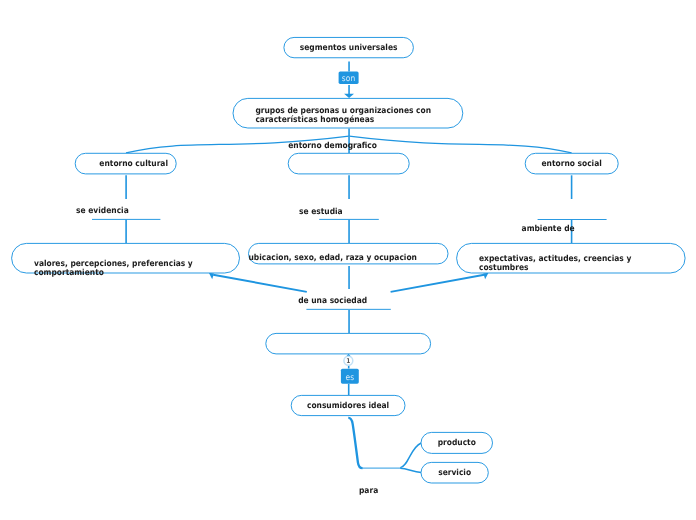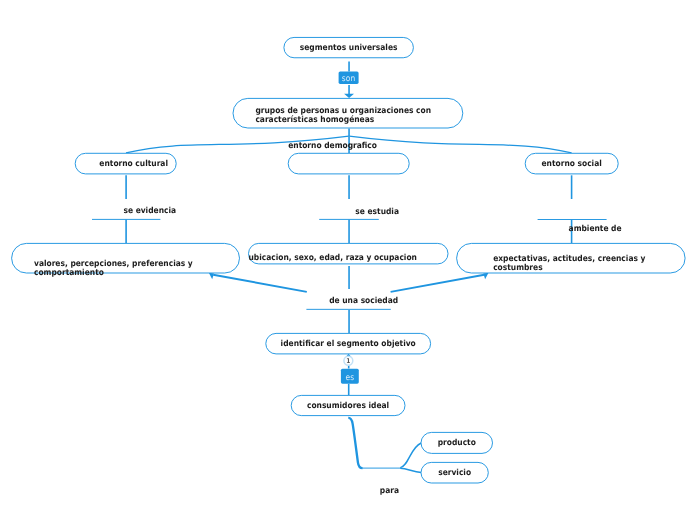--- a/index.html
+++ b/index.html
@@ -7,21 +7,21 @@
   body{width:696px;height:520px;overflow:hidden;
        font-family:"DejaVu Sans",sans-serif;font-stretch:condensed;
        -webkit-font-smoothing:antialiased;text-rendering:geometricPrecision;}
   #canvas{position:relative;width:696px;height:520px;background:#fff;will-change:opacity;opacity:0.9999;}
   svg.layer{position:absolute;left:0;top:0;width:696px;height:520px;overflow:visible;}
   .nodetext{position:absolute;box-sizing:border-box;
         display:flex;align-items:center;pointer-events:none;}
     .nodetext .txt{font-size:8.35px;font-weight:bold;color:#1d1d1d;
              font-stretch:condensed;line-height:9.0px;will-change:opacity;opacity:0.9999;}
   .lbl{position:absolute;font-size:8.35px;font-weight:bold;color:#1d1d1d;
-       font-stretch:condensed;white-space:nowrap;text-align:right;will-change:opacity;opacity:0.9999;}
+       font-stretch:condensed;white-space:nowrap;text-align:left;will-change:opacity;opacity:0.9999;}
   .chiptext{position:absolute;display:flex;align-items:center;justify-content:center;border-radius:6px;}
   .chiptext span{font-size:8.3px;color:#d8edfb;font-stretch:condensed;letter-spacing:0.15px;will-change:opacity;opacity:0.9999;}
   .badgetext{position:absolute;display:flex;align-items:center;justify-content:center;}
   .badgetext span{font-size:6.6px;font-weight:bold;color:#555;font-stretch:condensed;will-change:opacity;opacity:0.9999;}
 </style>
 </head>
 <body>
 
 <div id="canvas">
 
@@ -115,29 +115,26 @@
 <div class="lbl" style="left:521.6px;top:223px;width:100px;">ambiente de</div>
 
 <div class="nodetext" style="left:11.6px;top:243.4px;width:227.9px;height:29.6px;padding-left:22.4px;padding-top:20px;">
   <span class="txt"><span>valores, percepciones, preferencias y</span><br><span>comportamiento</span></span>
 </div>
 
 <div class="nodetext" style="left:248.5px;top:247px;width:198px;height:20.5px;">
   <span class="txt">ubicacion, sexo, edad, raza y ocupacion</span>
 </div>
 
-<div class="nodetext" style="left:456.6px;top:243.4px;width:203px;height:29.6px;padding-left:22.4px;padding-top:10px;justify-content:center;">
+<div class="nodetext" style="left:456.6px;top:243.4px;width:203px;height:29.6px;padding-left:22.4px;padding-top:10px;">
   <span class="txt"><span>expectativas, actitudes, creencias y</span><br><span>costumbres</span></span>
 </div>
 
 <div class="lbl" style="left:298.2px;top:294.8px;width:100px;">de una sociedad</div>
 
-<div class="nodetext" style="left:265.8px;top:333.4px;width:164.8px;height:20.5px;justify-content:center;">
-  <span class="txt">identificar el segmento objetivo</span>
-</div>
 
 <div class="badgetext" style="left:344.35px;top:357.4px;width:8px;height:7.8px;">
   <span>1</span>
 </div>
 
 <div class="chiptext" style="left:340.9px;top:369.6px;width:17.9px;height:15px;">
   <span>es</span>
 </div>
 
 <div class="nodetext" style="left:291.2px;top:395.4px;width:113.8px;height:20.2px;justify-content:center;">

